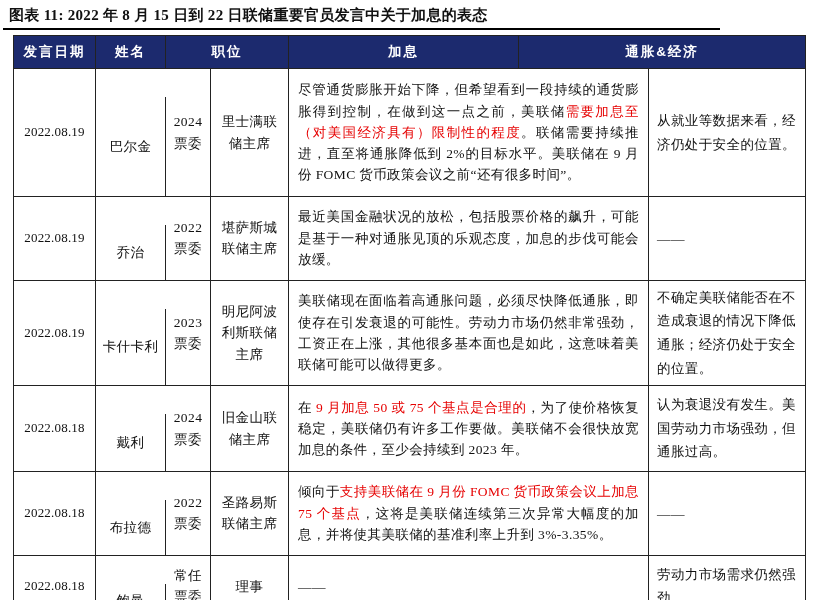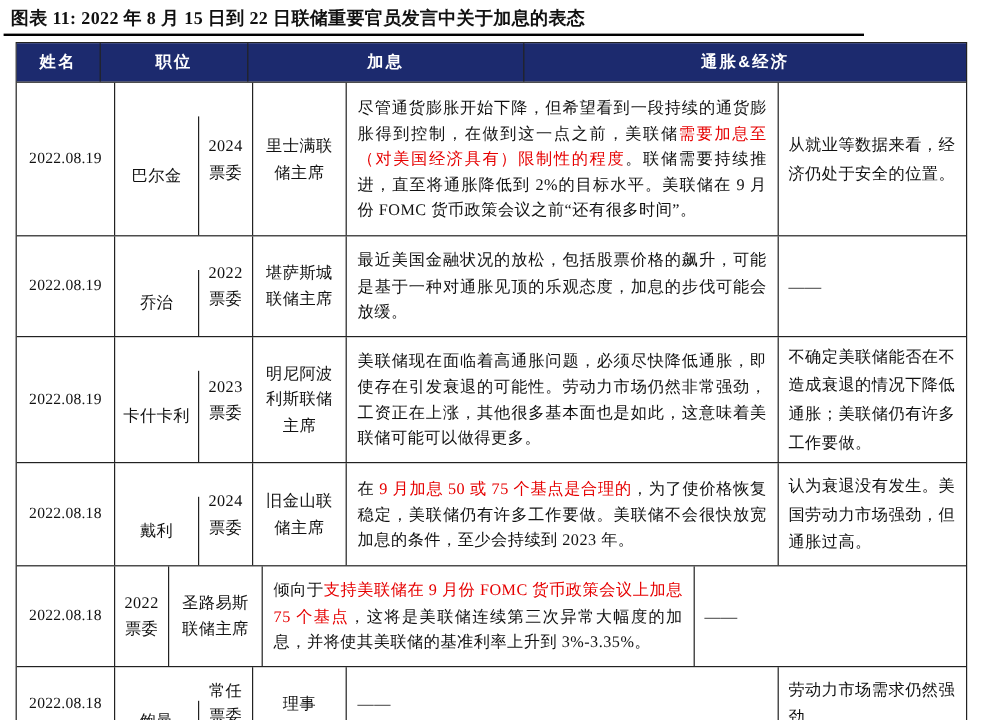--- a/index.html
+++ b/index.html
@@ -68,20 +68,21 @@
 </style>
 </head>
 <body>
 
 <div class="page" data-name="report-page">
 
   <div class="title" data-name="figure-title">图表 11: 2022 年 8 月 15 日到 22 日联储重要官员发言中关于加息的表态</div>
 
   <div class="tablewrap" data-name="fed-statements-table">
     <div class="thead" data-name="table-header">
+      <div class="th h0" data-name="header-cell-date">发言日期</div>
       <div class="th h1" data-name="header-cell-name">姓名</div>
       <div class="th h2" data-name="header-cell-position">职位</div>
       <div class="th h3" data-name="header-cell-hike">加息</div>
       <div class="th h4" data-name="header-cell-econ">通胀&amp;经济</div>
     </div>
     <div data-name="table-body">
         <div class="tr" data-name="table-row">
           <div class="td c-date" data-name="cell-date">2022.08.19</div>
           <div class="td c-name" data-name="cell-name">巴尔金</div>
           <div class="td c-vote" data-name="cell-vote">2024
@@ -110,38 +111,39 @@
         <div class="tr" data-name="table-row">
           <div class="td c-date" data-name="cell-date">2022.08.19</div>
           <div class="td c-name" data-name="cell-name">卡什卡利</div>
           <div class="td c-vote" data-name="cell-vote">2023
 票委</div>
           <div class="td c-pos" data-name="cell-position">明尼阿波利斯联储主席</div>
           <div class="td c-hike" data-name="cell-hike">
             <div class="txt" data-name="hike-text"><span data-name="hike-text-segment">美联储现在面临着高通胀问题，必须尽快降低通胀，即使存在引发衰退的可能性。劳动力市场仍然非常强劲，工资正在上涨，其他很多基本面也是如此，这意味着美联储可能可以做得更多。</span></div>
           </div>
           <div class="td c-econ" data-name="cell-econ">
-            <div class="txt" data-name="econ-text">不确定美联储能否在不造成衰退的情况下降低通胀；美联储仍有许多工作要做。</div>
+            <div class="txt" data-name="econ-text">不确定美联储能否在不造成衰退的情况下降低通胀；经济仍处于安全的位置。</div>
           </div>
         </div>
         <div class="tr" data-name="table-row">
           <div class="td c-date" data-name="cell-date">2022.08.18</div>
           <div class="td c-name" data-name="cell-name">戴利</div>
           <div class="td c-vote" data-name="cell-vote">2024
 票委</div>
           <div class="td c-pos" data-name="cell-position">旧金山联储主席</div>
           <div class="td c-hike" data-name="cell-hike">
             <div class="txt" data-name="hike-text"><span data-name="hike-text-segment">在 </span><span class="red" data-name="hike-highlight-text">9 月加息 50 或 75 个基点是合理的</span><span data-name="hike-text-segment">，为了使价格恢复稳定，美联储仍有许多工作要做。美联储不会很快放宽加息的条件，至少会持续到 2023 年。</span></div>
           </div>
           <div class="td c-econ" data-name="cell-econ">
             <div class="txt" data-name="econ-text">认为衰退没有发生。美国劳动力市场强劲，但通胀过高。</div>
           </div>
         </div>
         <div class="tr" data-name="table-row">
           <div class="td c-date" data-name="cell-date">2022.08.18</div>
+          <div class="td c-name" data-name="cell-name">布拉德</div>
           <div class="td c-vote" data-name="cell-vote">2022
 票委</div>
           <div class="td c-pos" data-name="cell-position">圣路易斯联储主席</div>
           <div class="td c-hike" data-name="cell-hike">
             <div class="txt" data-name="hike-text"><span data-name="hike-text-segment">倾向于</span><span class="red" data-name="hike-highlight-text">支持美联储在 9 月份 FOMC 货币政策会议上加息 75 个基点</span><span data-name="hike-text-segment">，这将是美联储连续第三次异常大幅度的加息，并将使其美联储的基准利率上升到 3%-3.35%。</span></div>
           </div>
           <div class="td c-econ" data-name="cell-econ">
             <div class="txt" data-name="econ-text">——</div>
           </div>
         </div>

